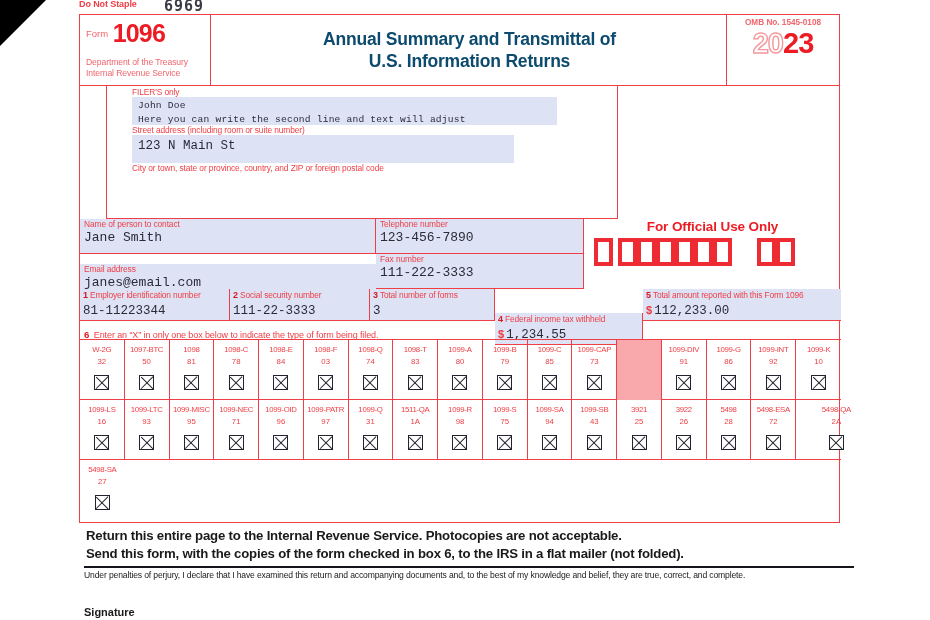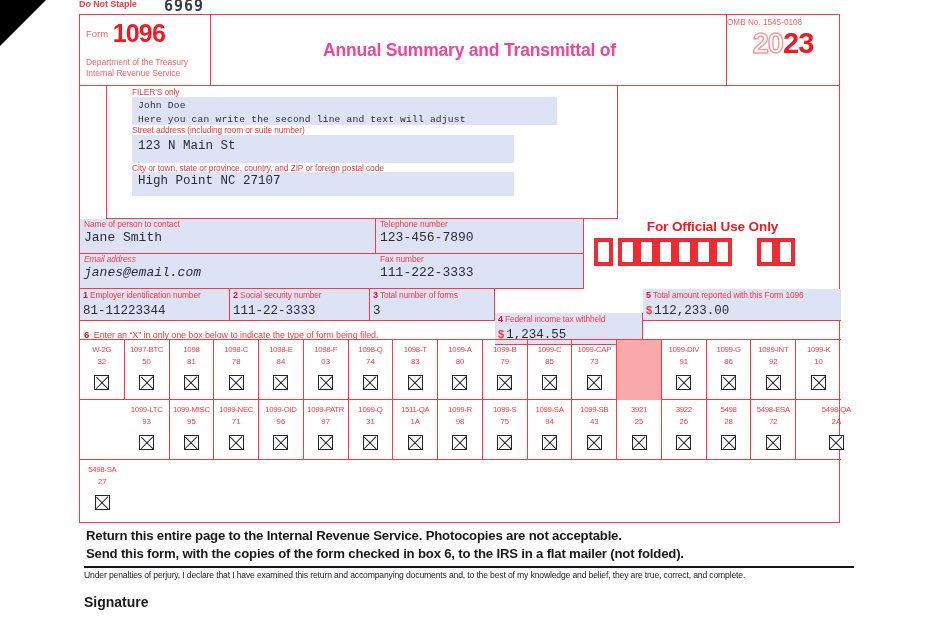--- a/index.html
+++ b/index.html
@@ -84,30 +84,30 @@
     margin-top: 9px; letter-spacing: -0.1px;
   }
   .hdr-title {
     position: absolute; left: 131px; top: 0;
     width: 517px; height: 71px;
     display: flex; flex-direction: column;
     align-items: center; justify-content: center;
     line-height: 1.22;
   }
   .hdr-title div {
-    font-size: 17.5px; font-weight: bold; color: #ec4899;
+    font-size: 17.5px; font-weight: bold; color: #0c4a6e;
     letter-spacing: -0.2px;
   }
   .hdr-omb {
     position: absolute; right: 0; top: 0;
     width: 113px; height: 71px;
     border-left: 1.4px solid #ef3e45;
     padding-top: 3px;
   }
-  .omb-txt { font-size: 8.2px; color: #f0666c; text-align: left; }
+  .omb-txt { font-size: 8.2px; color: #f0666c; text-align: center; font-weight: bold; }
   .year {
     text-align: center; margin-top: 2px;
     font-size: 29px; font-weight: bold; letter-spacing: -1px;
     line-height: 1;
   }
   .year .yr-dim {
     color: #fff;
     -webkit-text-stroke: 1.4px #f4999d;
   }
   .year .yr-bold { color: #ed1c24; }
@@ -240,22 +240,22 @@
   }
   .penalties {
     position: absolute; left: 84px; top: 570px;
     width: 780px;
     font-size: 8.6px; color: #1a1a1a; letter-spacing: -0.15px;
     white-space: nowrap;
   }
 
   .sigrow { position: absolute; left: 0; top: 594px; width: 930px; height: 26px; }
   .siglabel {
-    position: absolute; left: 84px; top: 0;
-    font-size: 14px; font-weight: bold; color: #1a1a1a;
+    position: absolute; left: 84px; top: 12px;
+    font-size: 11px; font-weight: bold; color: #1a1a1a;
   }
 </style>
 </head>
 <body>
 
 <div id="page">
 
   <div class="corner-fold"></div>
 
   <div class="donotstaple">Do Not Staple</div>
@@ -267,20 +267,21 @@
       <div class="hdr-left">
         <span class="form-word">Form</span>
         <span class="form-num">1096</span>
         <div class="dept">
           <div>Department of the Treasury</div>
           <div>Internal Revenue Service</div>
         </div>
       </div>
       <div class="hdr-title">
         <div>Annual Summary and Transmittal of</div>
+        <div>U.S. Information Returns</div>
       </div>
       <div class="hdr-omb">
         <div class="omb-txt">OMB No. 1545-0108</div>
         <div class="year">
           <span class="yr-dim">20</span><span class="yr-bold">23</span>
         </div>
       </div>
     </div>
 
     <div class="filer-box">
@@ -292,36 +293,33 @@
         </div>
       </div>
       <div class="fb-row">
         <div class="lbl">Street address (including room or suite number)</div>
         <div class="fb-input filled" style="width:382px;height:28px;padding-top:4px;">
           <span class="val">123 N Main St</span>
         </div>
       </div>
       <div class="fb-row">
         <div class="lbl">City or town, state or province, country, and ZIP or foreign postal code</div>
-        <div class="fb-input filled" style="width:382px;height:24px;padding-top:2px;">
-          <span class="val">High Point NC 27107</span>
-        </div>
       </div>
     </div>
 
     <div class="contact">
       <div class="cc filled" style="left:0;top:0;width:296px;height:35px;">
         <div class="lbl">Name of person to contact</div>
         <span class="val">Jane Smith</span>
       </div>
       <div class="cc filled" style="left:296px;top:0;width:208px;height:35px;">
         <div class="lbl">Telephone number</div>
         <span class="val">123-456-7890</span>
       </div>
-      <div class="cc filled" style="left:0;top:35px;width:352px;height:35px;font-style:italic;">
+      <div class="cc filled" style="left:0;top:45px;width:352px;height:35px;">
         <div class="lbl">Email address</div>
         <span class="val">janes@email.com</span>
       </div>
       <div class="cc filled" style="left:296px;top:35px;width:208px;height:35px;">
         <div class="lbl">Fax number</div>
         <span class="val">111-222-3333</span>
       </div>
     </div>
 
     <div class="official">
@@ -447,20 +445,25 @@
             <div class="cnum">92</div>
             <div class="chk"></div>
           </div>
           <div class="cbcell noborder" style="left: 716.235px; width: 44.7647px;">
             <div class="ctitle">1099-K</div>
             <div class="cnum">10</div>
             <div class="chk"></div>
           </div>
         </div>
       <div class="cbrow" id="cbrow2" style="border-bottom:1.4px solid #ef3e45;">
+          <div class="cbcell" style="left: 0px; width: 44.7647px;">
+            <div class="ctitle">1099-LS</div>
+            <div class="cnum">16</div>
+            <div class="chk"></div>
+          </div>
           <div class="cbcell" style="left: 44.7647px; width: 44.7647px;">
             <div class="ctitle">1099-LTC</div>
             <div class="cnum">93</div>
             <div class="chk"></div>
           </div>
           <div class="cbcell" style="left: 89.5294px; width: 44.7647px;">
             <div class="ctitle">1099-MISC</div>
             <div class="cnum">95</div>
             <div class="chk"></div>
           </div>

